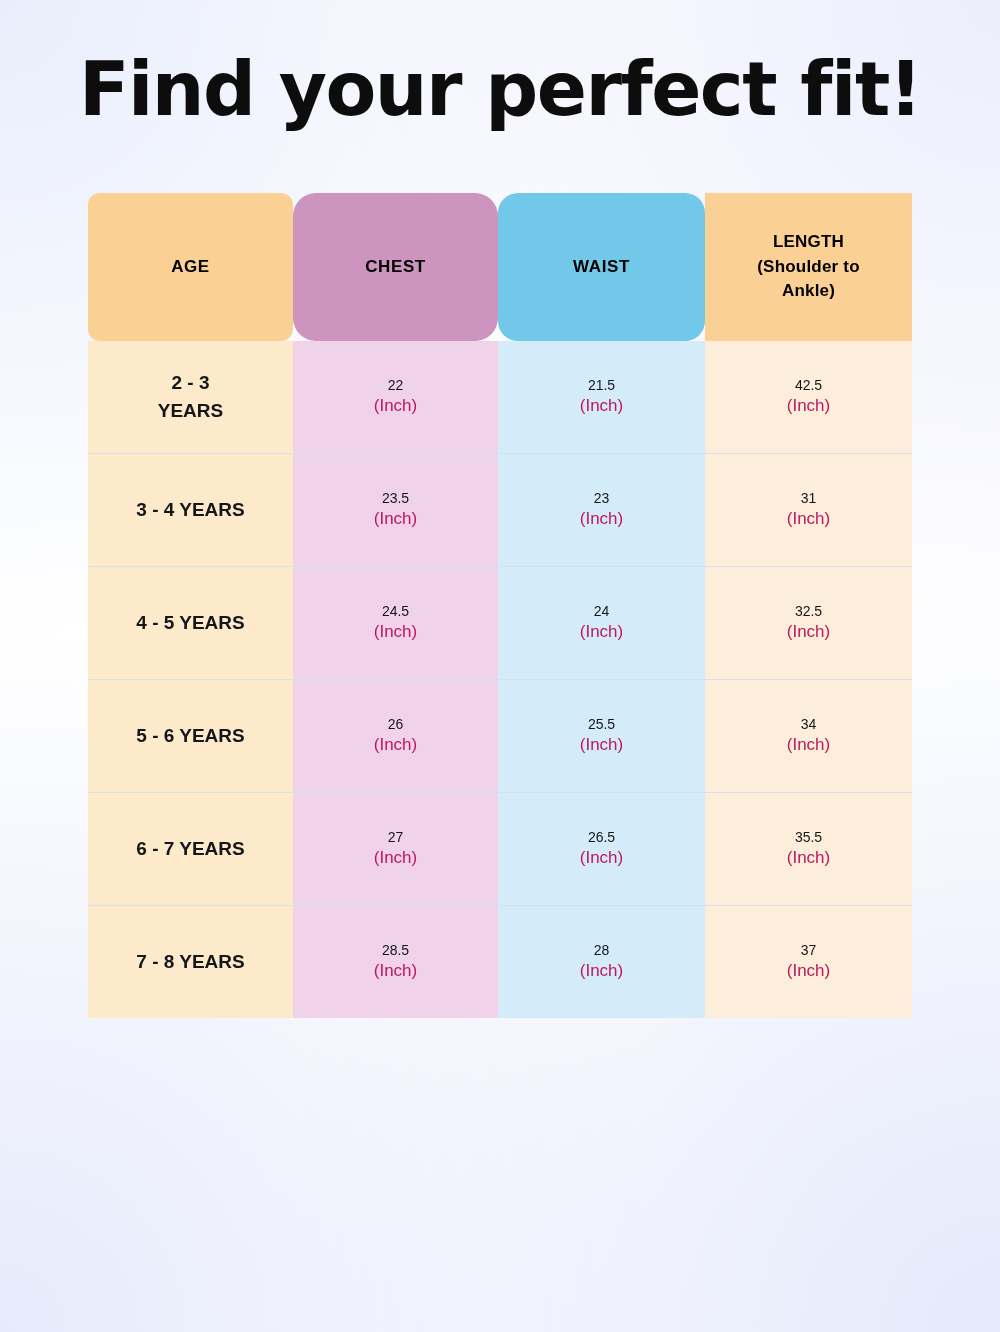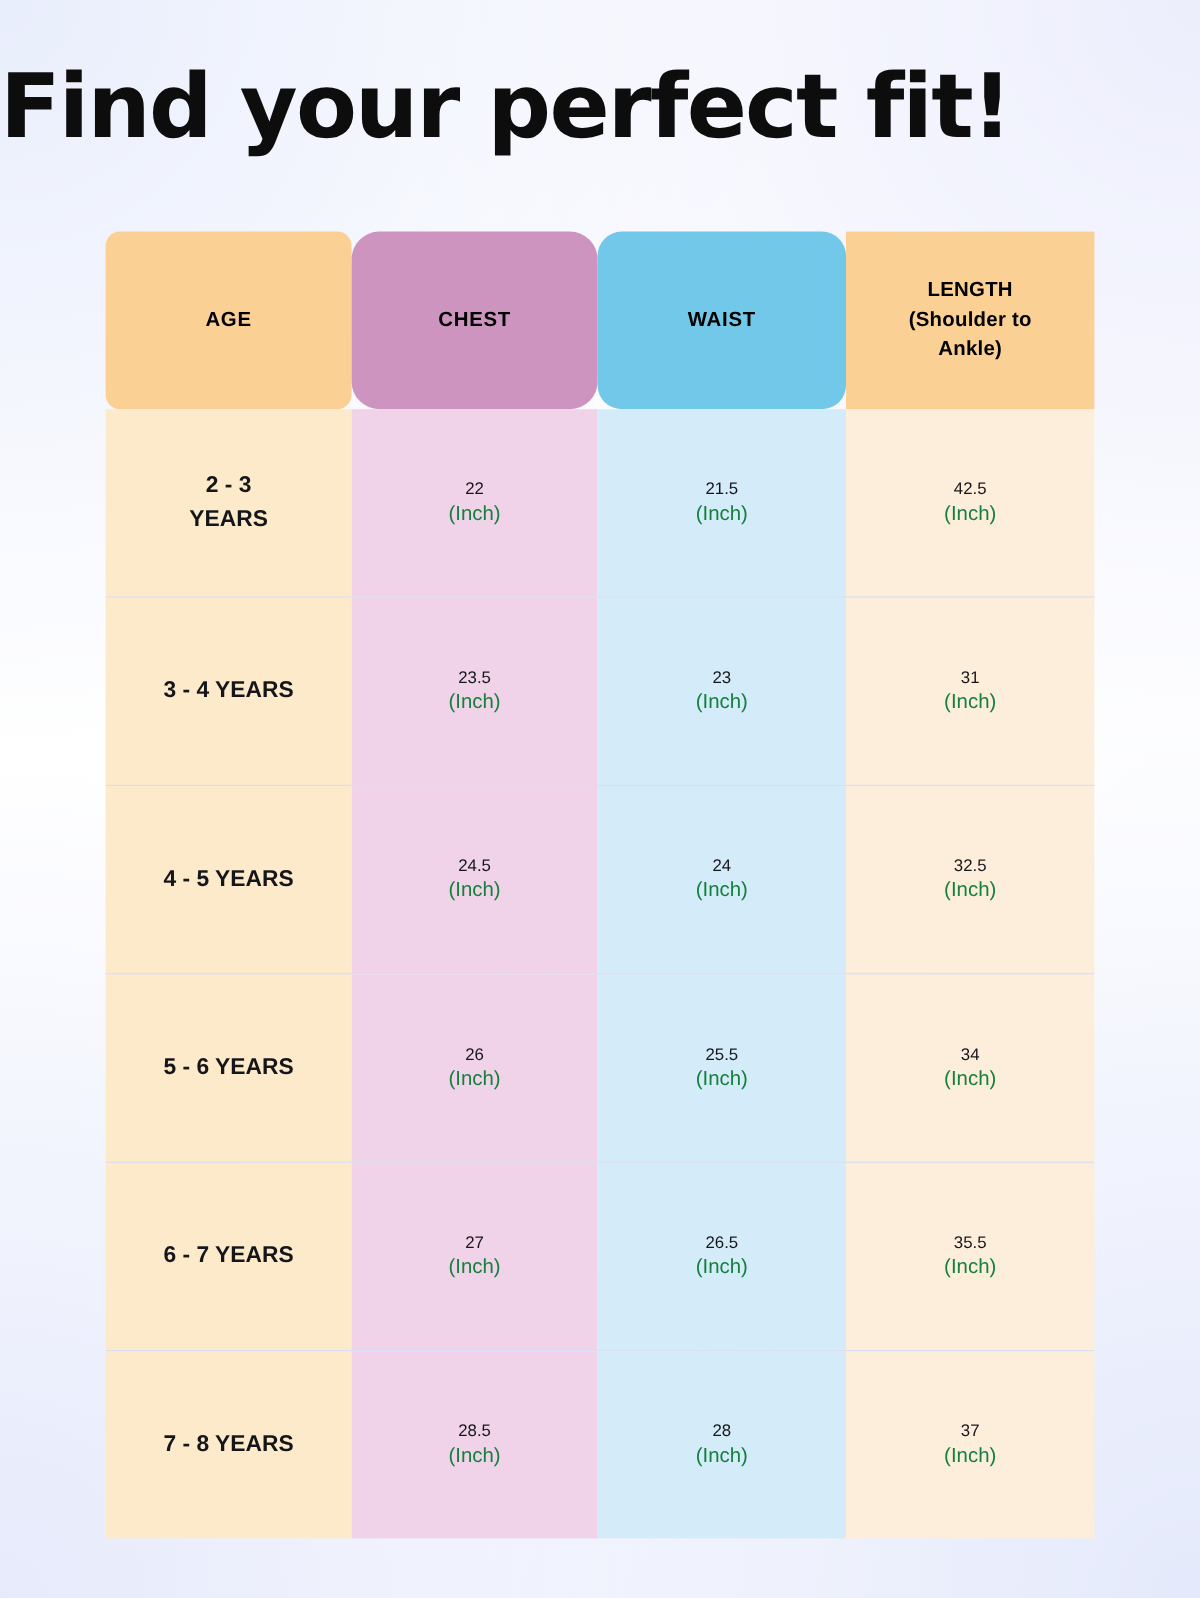--- a/index.html
+++ b/index.html
@@ -22,20 +22,21 @@
       radial-gradient(circle at 100% 0%, #eceefc 0%, rgba(236,238,252,0) 40%),
       radial-gradient(circle at 0% 100%, #e6eafb 0%, rgba(230,234,251,0) 42%),
       radial-gradient(circle at 100% 100%, #e4e9fb 0%, rgba(228,233,251,0) 45%),
       linear-gradient(180deg, #fdfdff 0%, #ffffff 45%, #fcfdff 100%);
   }
   .title {
     position: absolute;
     top: 52px;
     left: 0;
     width: 1000px;
+    text-align: center;
     font-size: 74px;
     line-height: 1;
     font-weight: 700;
     letter-spacing: -1.5px;
     color: #0d0d0d;
     font-family: "DejaVu Sans", sans-serif;
   }
   .table-wrap {
     position: absolute;
     top: 193px;
@@ -62,21 +63,21 @@
     color: #000000;
     padding: 0 14px;
     border: none;
   }
   thead th.h-age { background: #fbd094; border-radius: 12px; }
   thead th.h-chest { background: #cc94bf; border-radius: 23px; }
   thead th.h-waist { background: #72c8e8; border-radius: 20px; }
   thead th.h-length { background: #fbd094; letter-spacing: 0.2px; line-height: 1.45; }
 
   tbody td {
-    height: 156px;
+    height: 112px;
     vertical-align: middle;
     text-align: center;
     font-size: 21px;
     color: #15161a;
     padding: 0 10px;
     border-top: 1px solid #d9def2;
   }
   tbody tr:first-child td { border-top: none; }
   tbody td.age {
     background: #fdeacb;
@@ -89,21 +90,21 @@
   tbody td.length { background: #fdeedb; }
   .val {
     display: block;
     font-size: 14px;
     line-height: 1.3;
   }
   .unit {
     display: block;
     font-size: 17px;
     line-height: 1.4;
-    color: #15803d;
+    color: #be185d;
   }
 </style>
 </head>
 <body>
 
 <div class="page">
 
   <div class="title">Find your perfect fit!</div>
 
   <div class="table-wrap">

